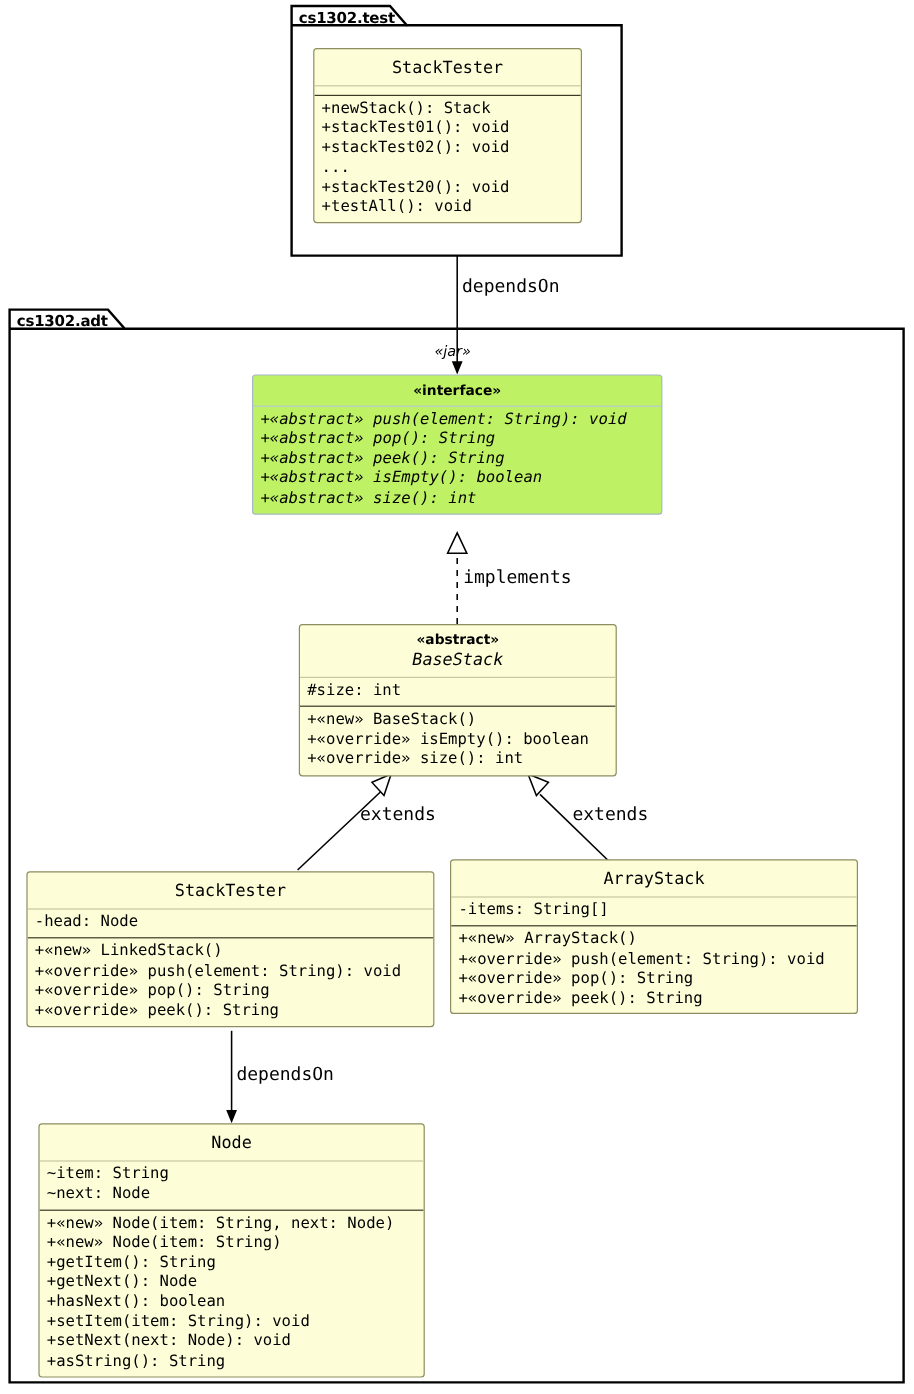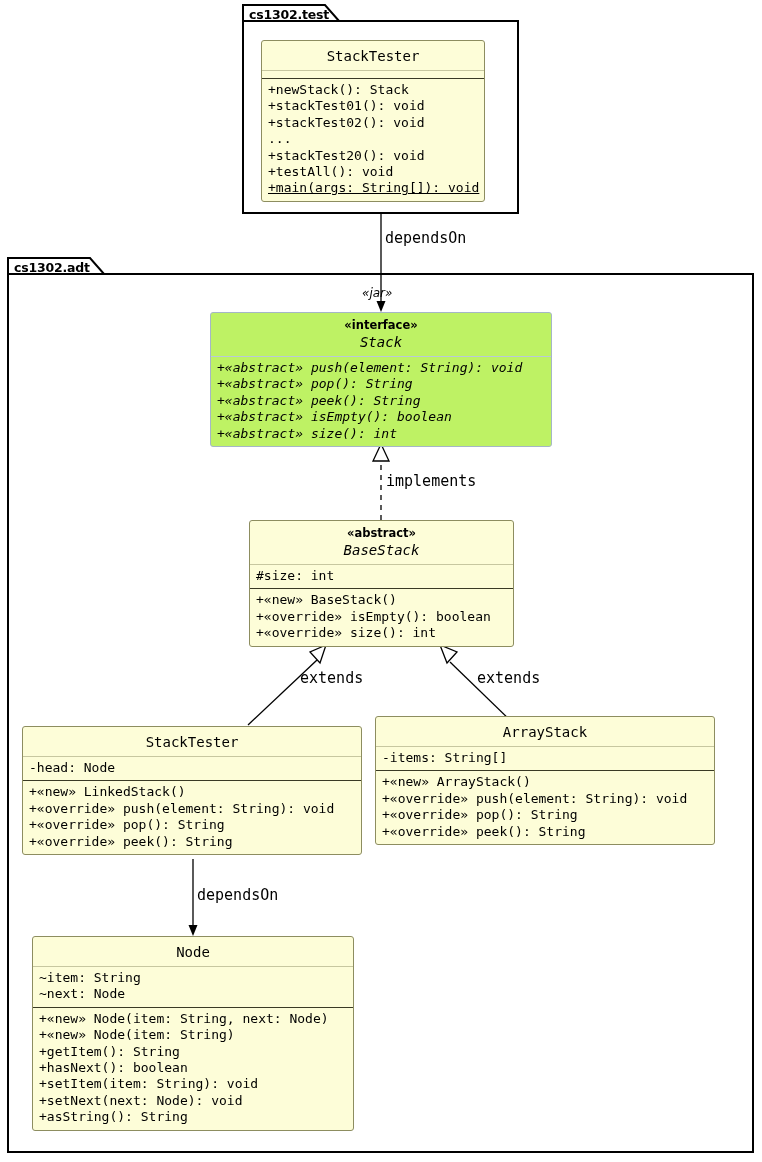--- a/index.html
+++ b/index.html
@@ -172,31 +172,29 @@
   <div class="divider-thin"></div>
   <div class="sect emptyrow"></div>
   <div class="divider-thick"></div>
   <div class="sect">
     <div class="member">+newStack(): Stack</div>
     <div class="member">+stackTest01(): void</div>
     <div class="member">+stackTest02(): void</div>
     <div class="member">...</div>
     <div class="member">+stackTest20(): void</div>
     <div class="member">+testAll(): void</div>
-    <div class="member statc">+main(args: String[]): void</div>
   </div>
 </div>
 
 <div class="edge-label" style="left:385px; top:231px;">dependsOn</div>
 <div class="edge-label stereo-lbl" style="left:362px; top:286px;">«jar»</div>
 
 <div class="clsbox iface" style="left:210px; top:312px; width:342px;">
   <div class="sect hdr">
     <div class="stereo">«interface»</div>
-    <div class="cname ital">Stack</div>
   </div>
   <div class="divider-thin iface"></div>
   <div class="sect">
     <div class="member ital">+«abstract» push(element: String): void</div>
     <div class="member ital">+«abstract» pop(): String</div>
     <div class="member ital">+«abstract» peek(): String</div>
     <div class="member ital">+«abstract» isEmpty(): boolean</div>
     <div class="member ital">+«abstract» size(): int</div>
   </div>
 </div>
@@ -266,18 +264,19 @@
   <div class="divider-thin"></div>
   <div class="sect">
     <div class="member">~item: String</div>
     <div class="member">~next: Node</div>
   </div>
   <div class="divider-thick"></div>
   <div class="sect">
     <div class="member">+«new» Node(item: String, next: Node)</div>
     <div class="member">+«new» Node(item: String)</div>
     <div class="member">+getItem(): String</div>
+    <div class="member">+getNext(): Node</div>
     <div class="member">+hasNext(): boolean</div>
     <div class="member">+setItem(item: String): void</div>
     <div class="member">+setNext(next: Node): void</div>
     <div class="member">+asString(): String</div>
   </div>
 </div>
 
 </body></html>

